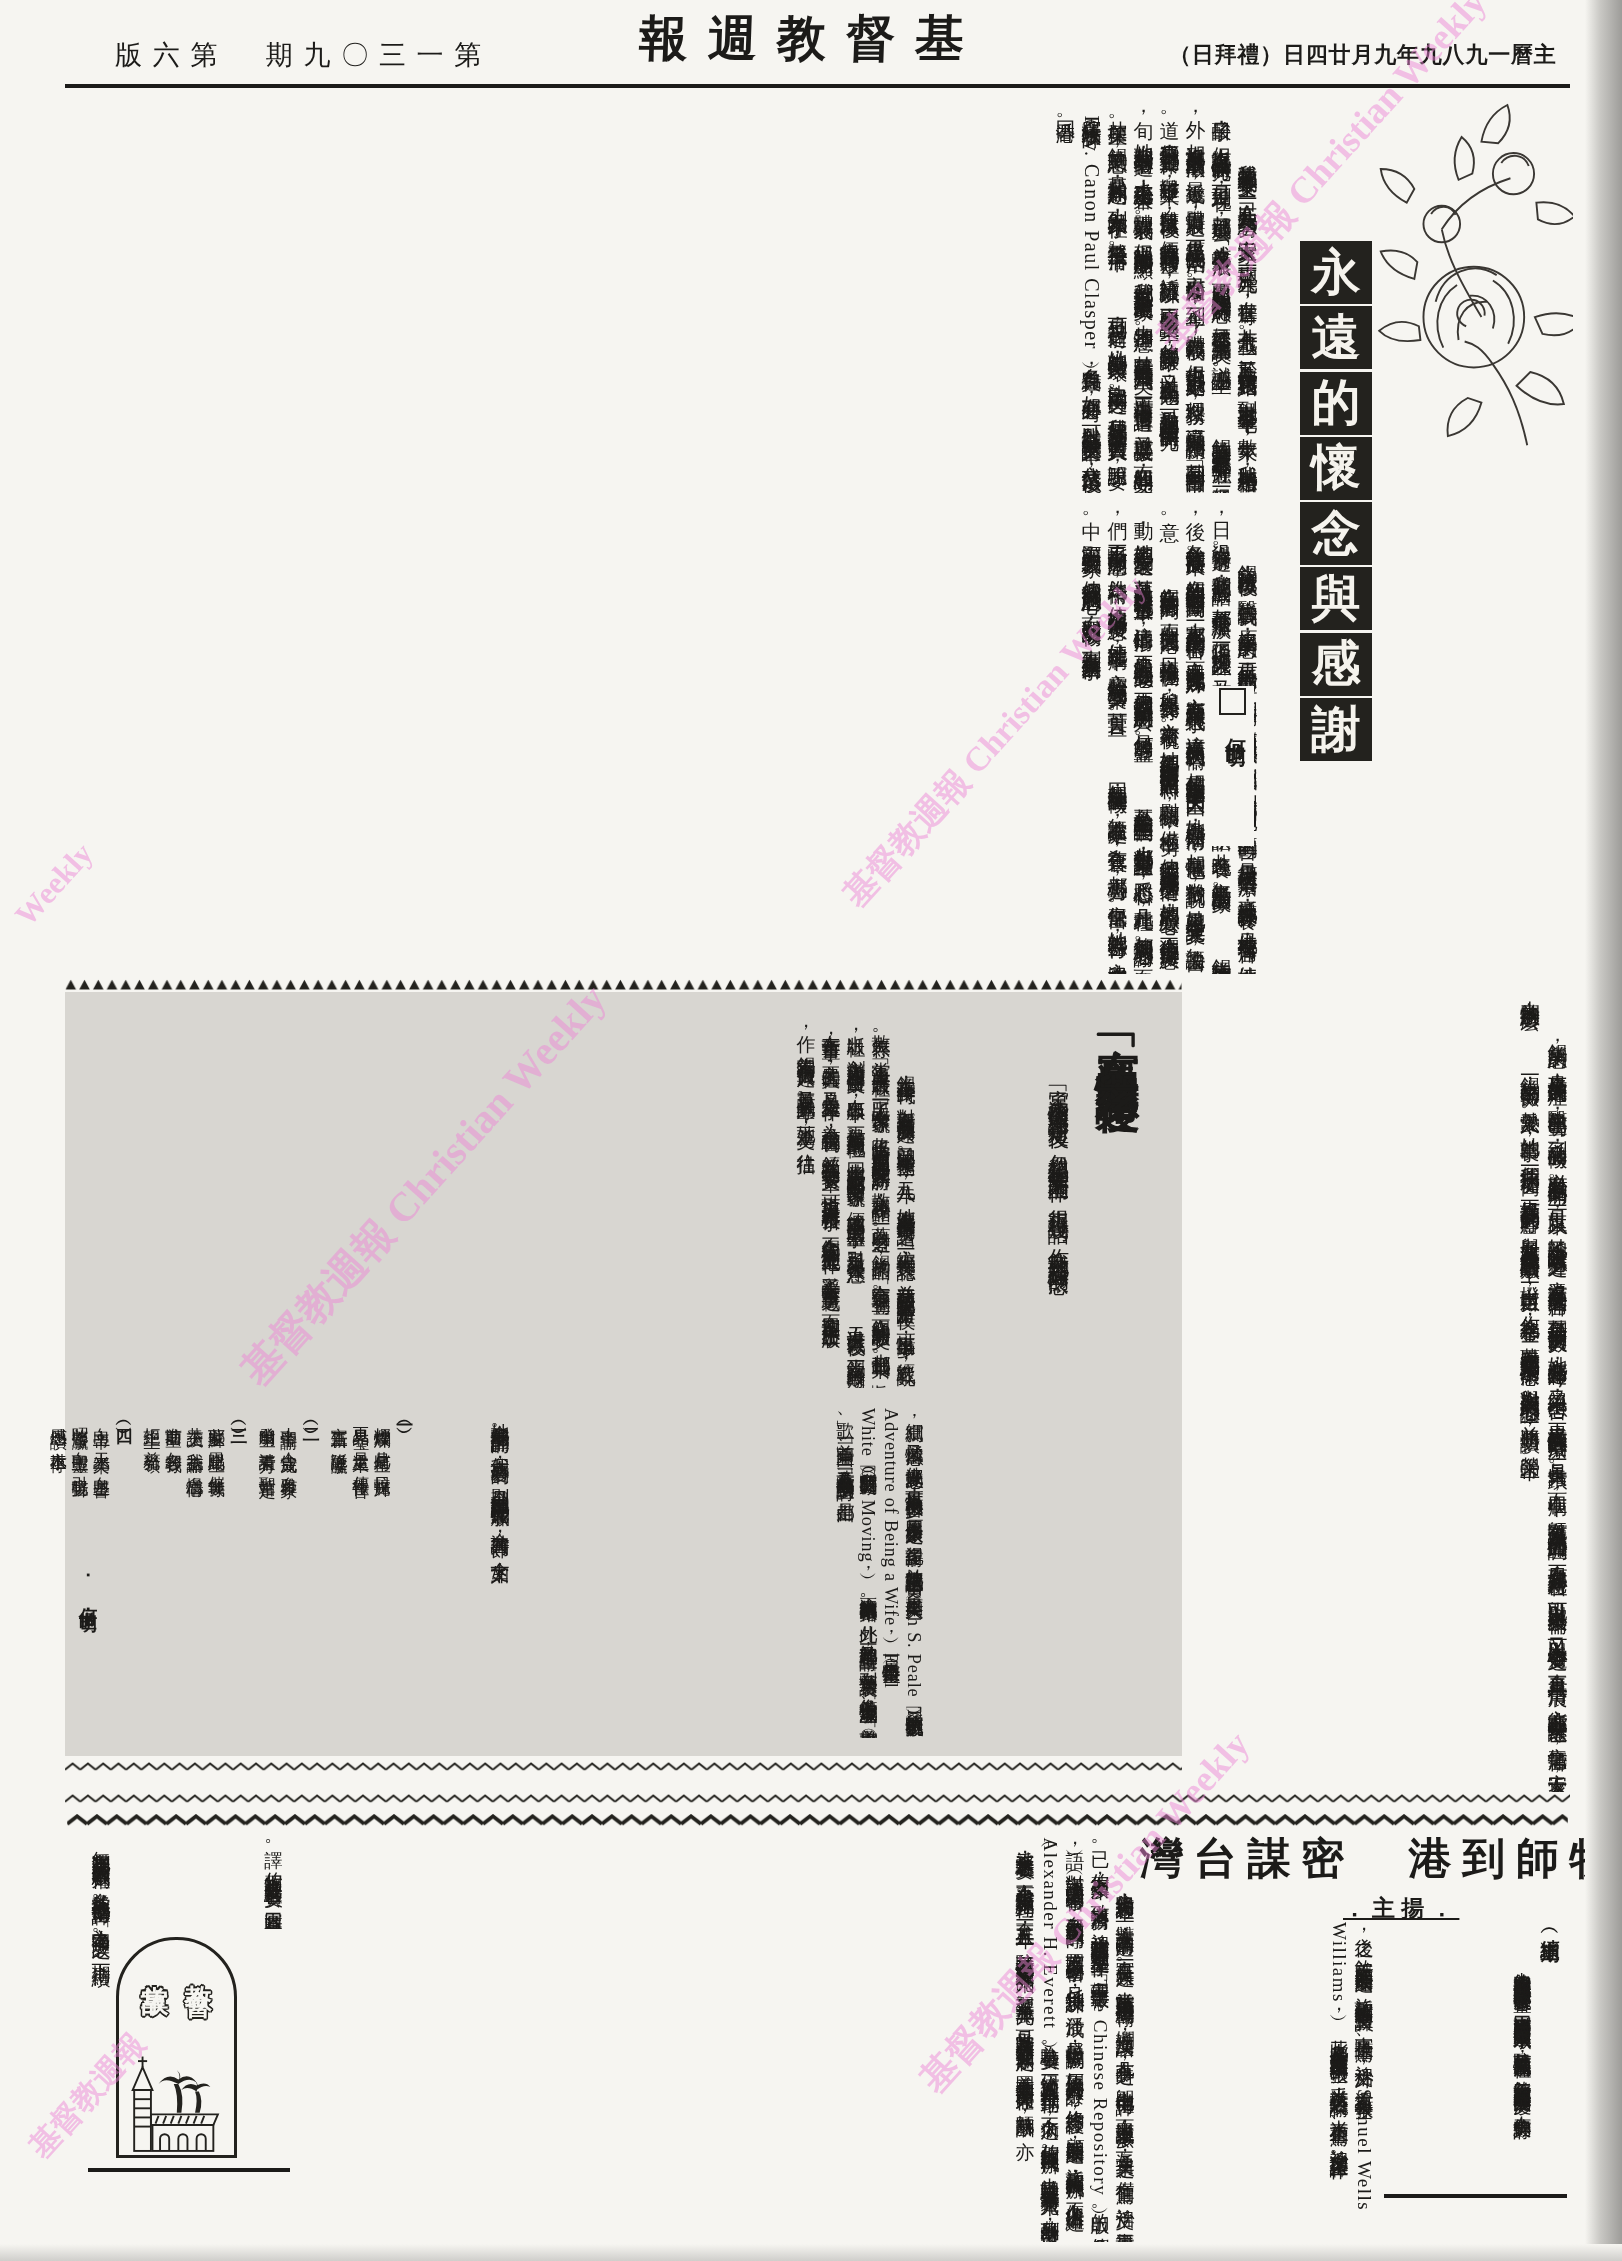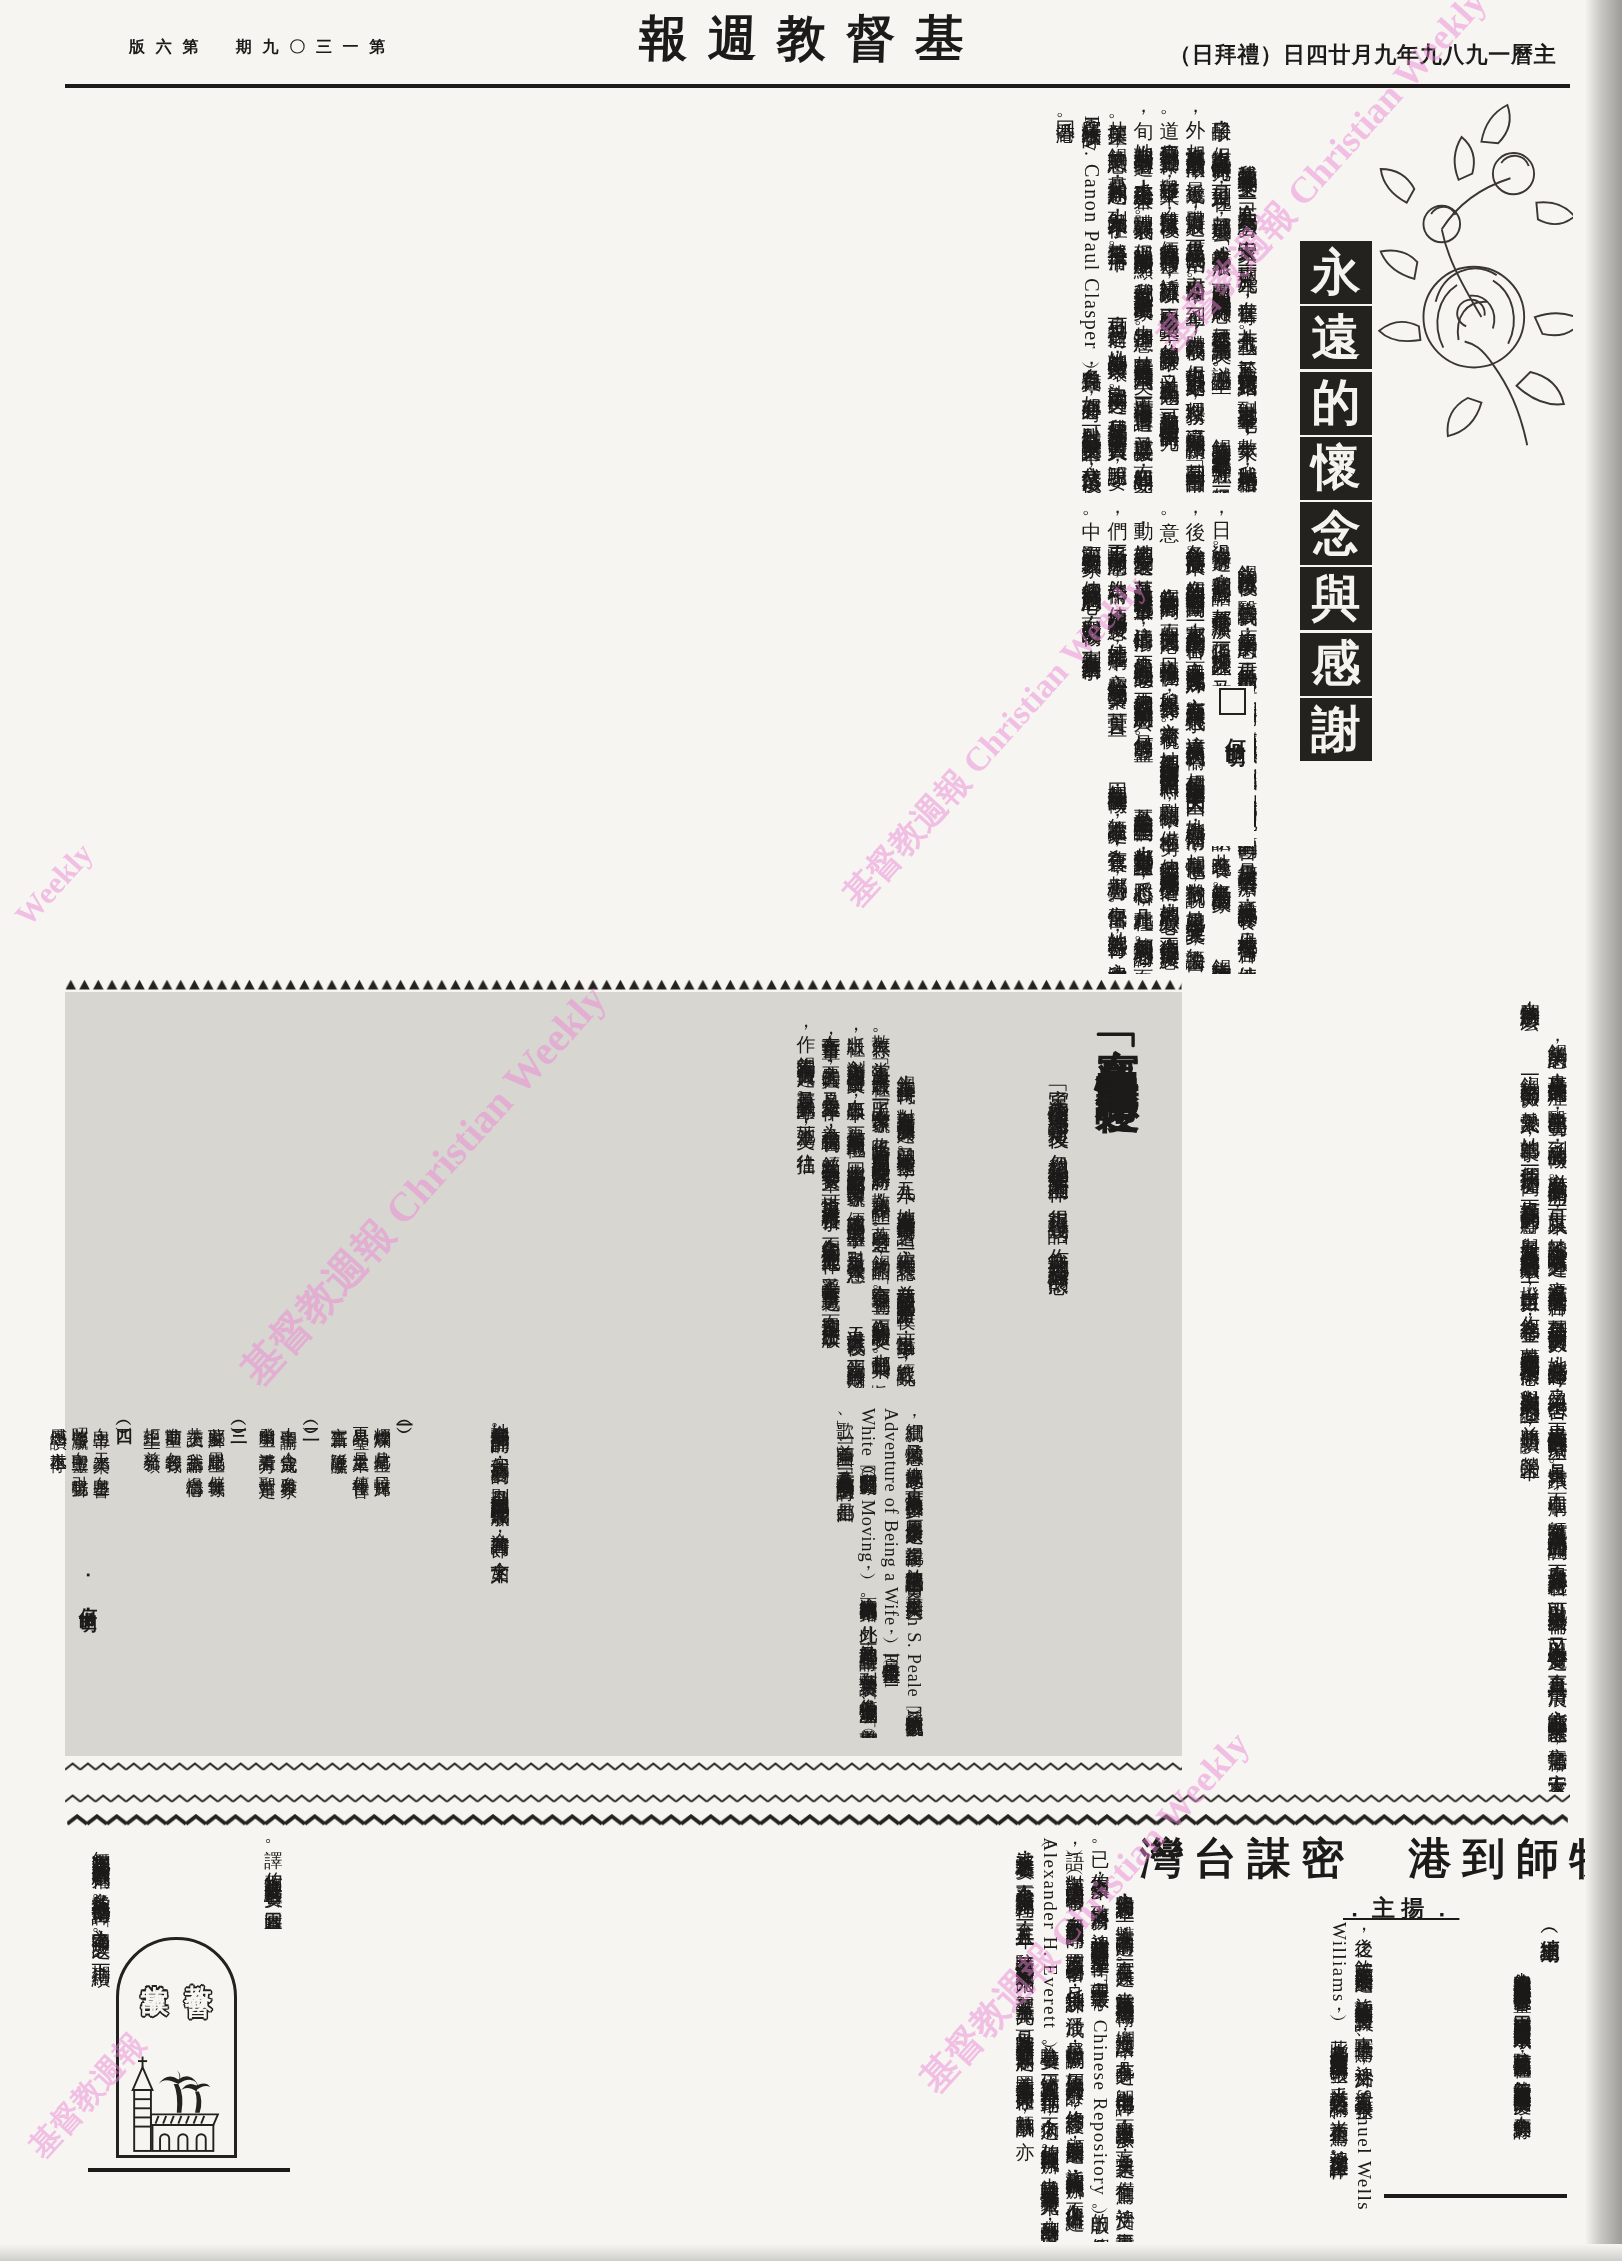--- a/index.html
+++ b/index.html
@@ -3,21 +3,21 @@
 <meta charset="utf-8">
 <style>
   html,body{margin:0;padding:0;background:#e8e7e3;}
   .page{position:relative;width:1623px;height:2261px;background:#f6f5f1;overflow:hidden;
         font-family:"Liberation Serif","DejaVu Serif",serif;color:#1c1b19;}
   
   .vtext{position:absolute;writing-mode:vertical-rl;text-orientation:mixed;overflow:hidden;
          letter-spacing:1.5px;color:#1c1b19;text-align:start;}
   .vtextc{writing-mode:vertical-rl;text-orientation:upright;}
   
-  .pageinfo{position:absolute;left:115px;top:37px;font-size:16px;font-weight:700;letter-spacing:10.7px;margin-left:14px;}
+  .pageinfo{position:absolute;left:115px;top:37px;font-size:27px;font-weight:400;letter-spacing:10.7px;}
   .masthead{position:absolute;left:0;top:6.1px;width:1623px;text-align:center;font-size:49px;font-weight:700;
             letter-spacing:20px;transform:skewX(-2deg);}
   .dateline{position:absolute;left:1169px;top:40px;font-size:22px;font-weight:600;letter-spacing:0.8px;}
   .header-rule{position:absolute;left:65px;top:84px;width:1505px;height:3.8px;background:#1c1b19;}
   
   .band{font-size:20px;line-height:26px;}
   .band1{left:65px;top:105px;width:1196px;height:388px;}
   .band2{left:65px;top:506px;width:1196px;height:468px;}
   .band3{left:1189px;top:985px;width:382px;height:807px;font-size:20px;line-height:27.5px;}
   .byline-pocket{position:absolute;left:1210px;top:686px;width:44px;height:160px;background:#f6f5f1;z-index:3;}

